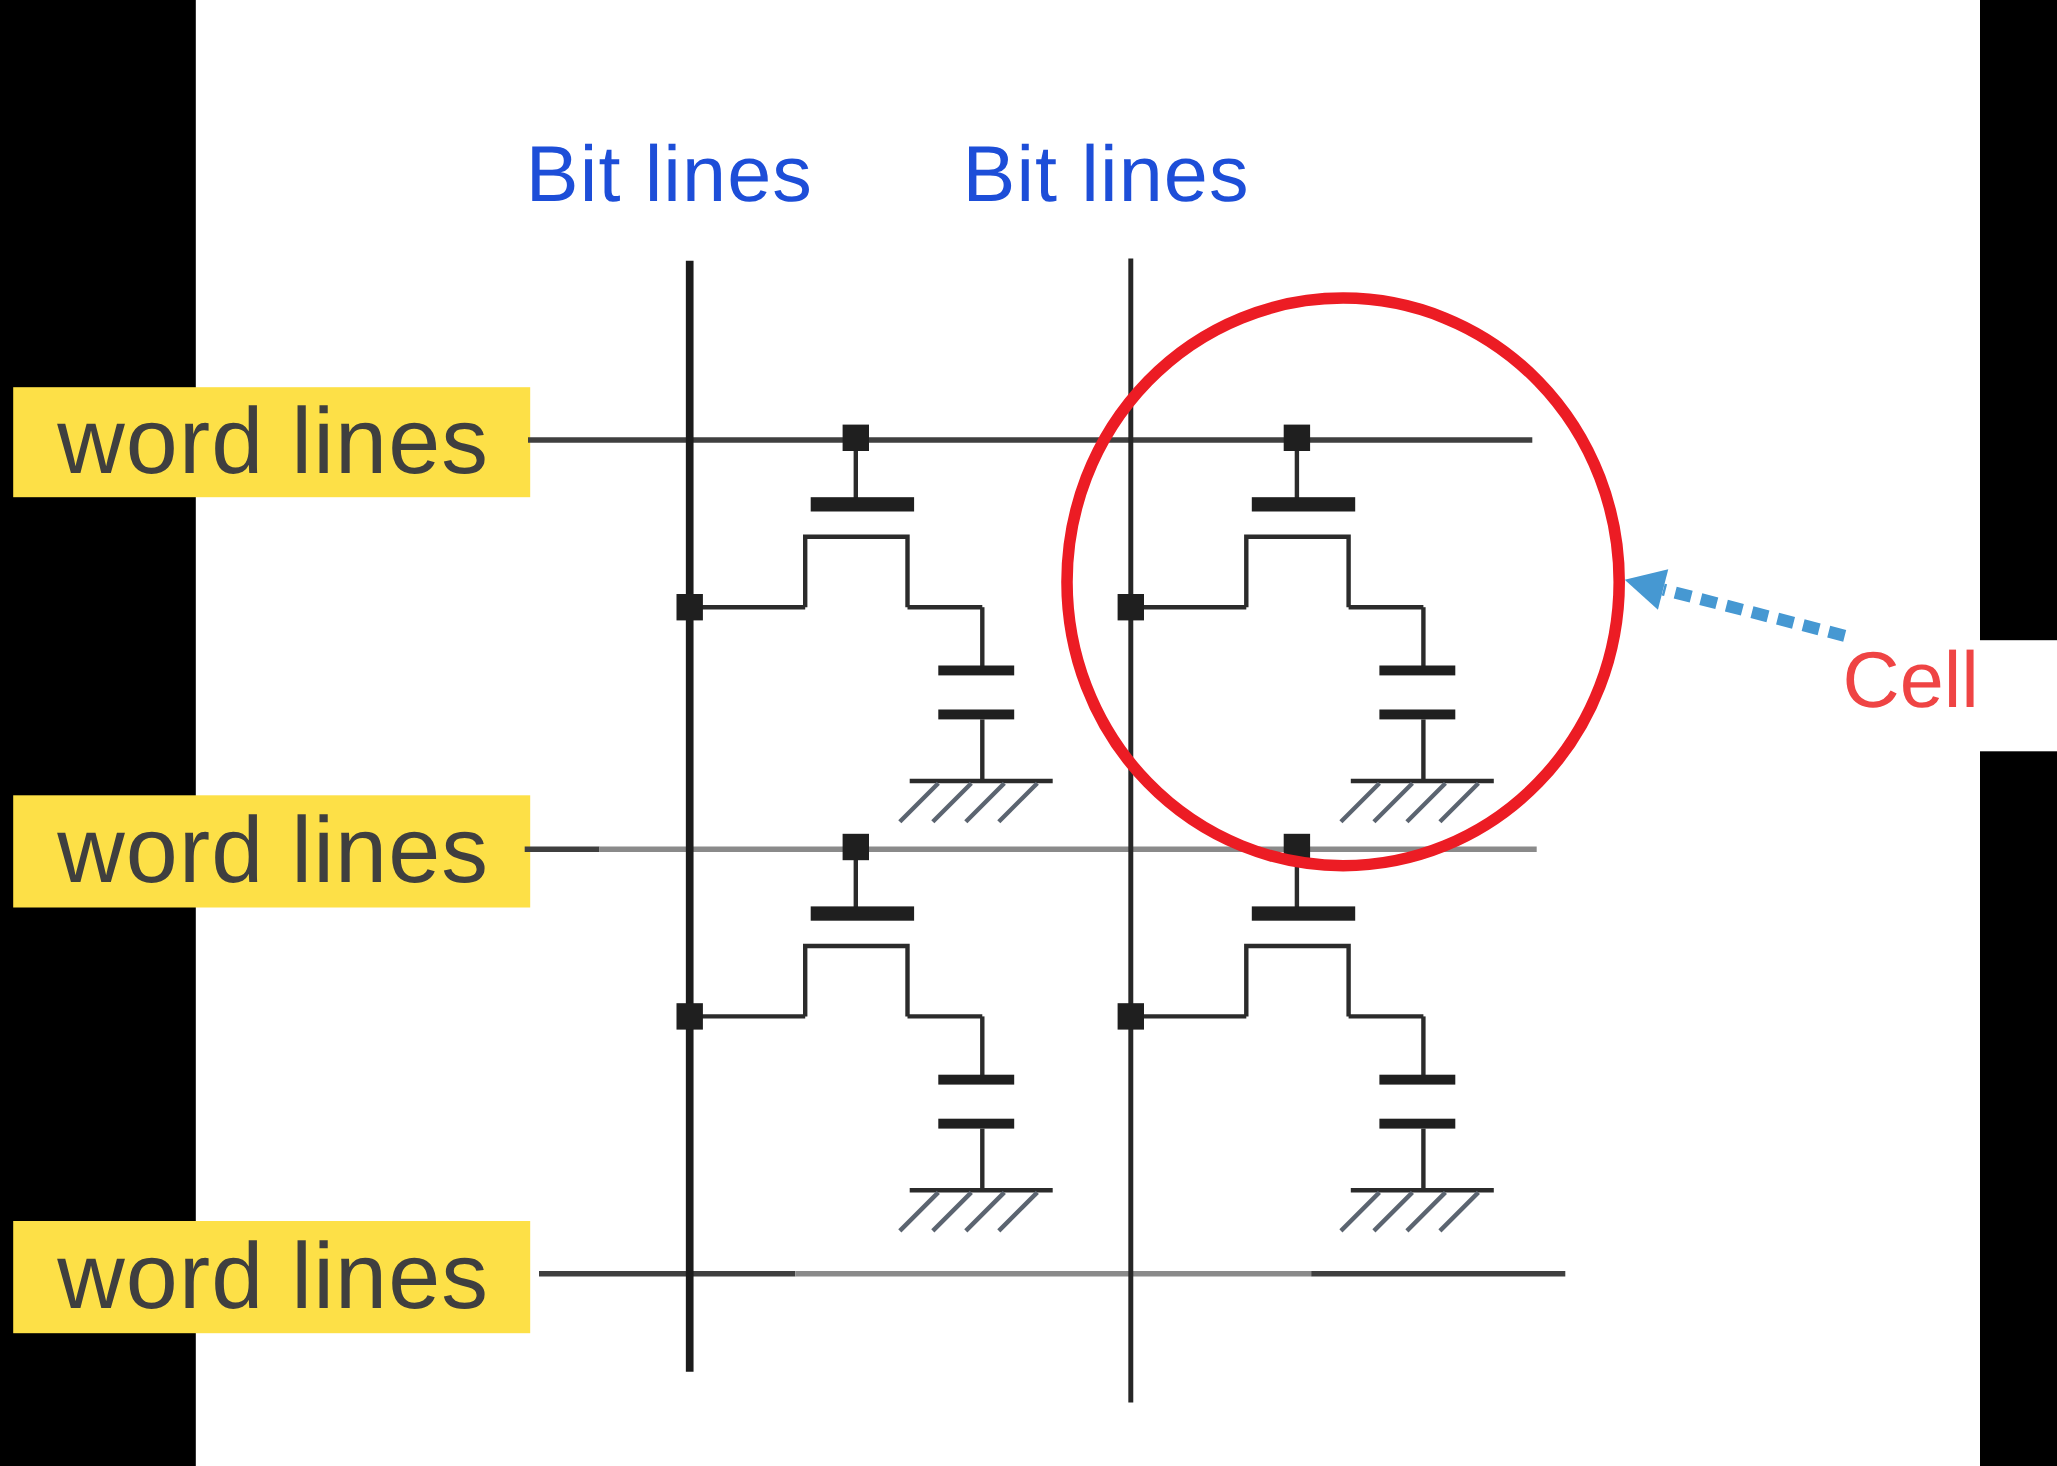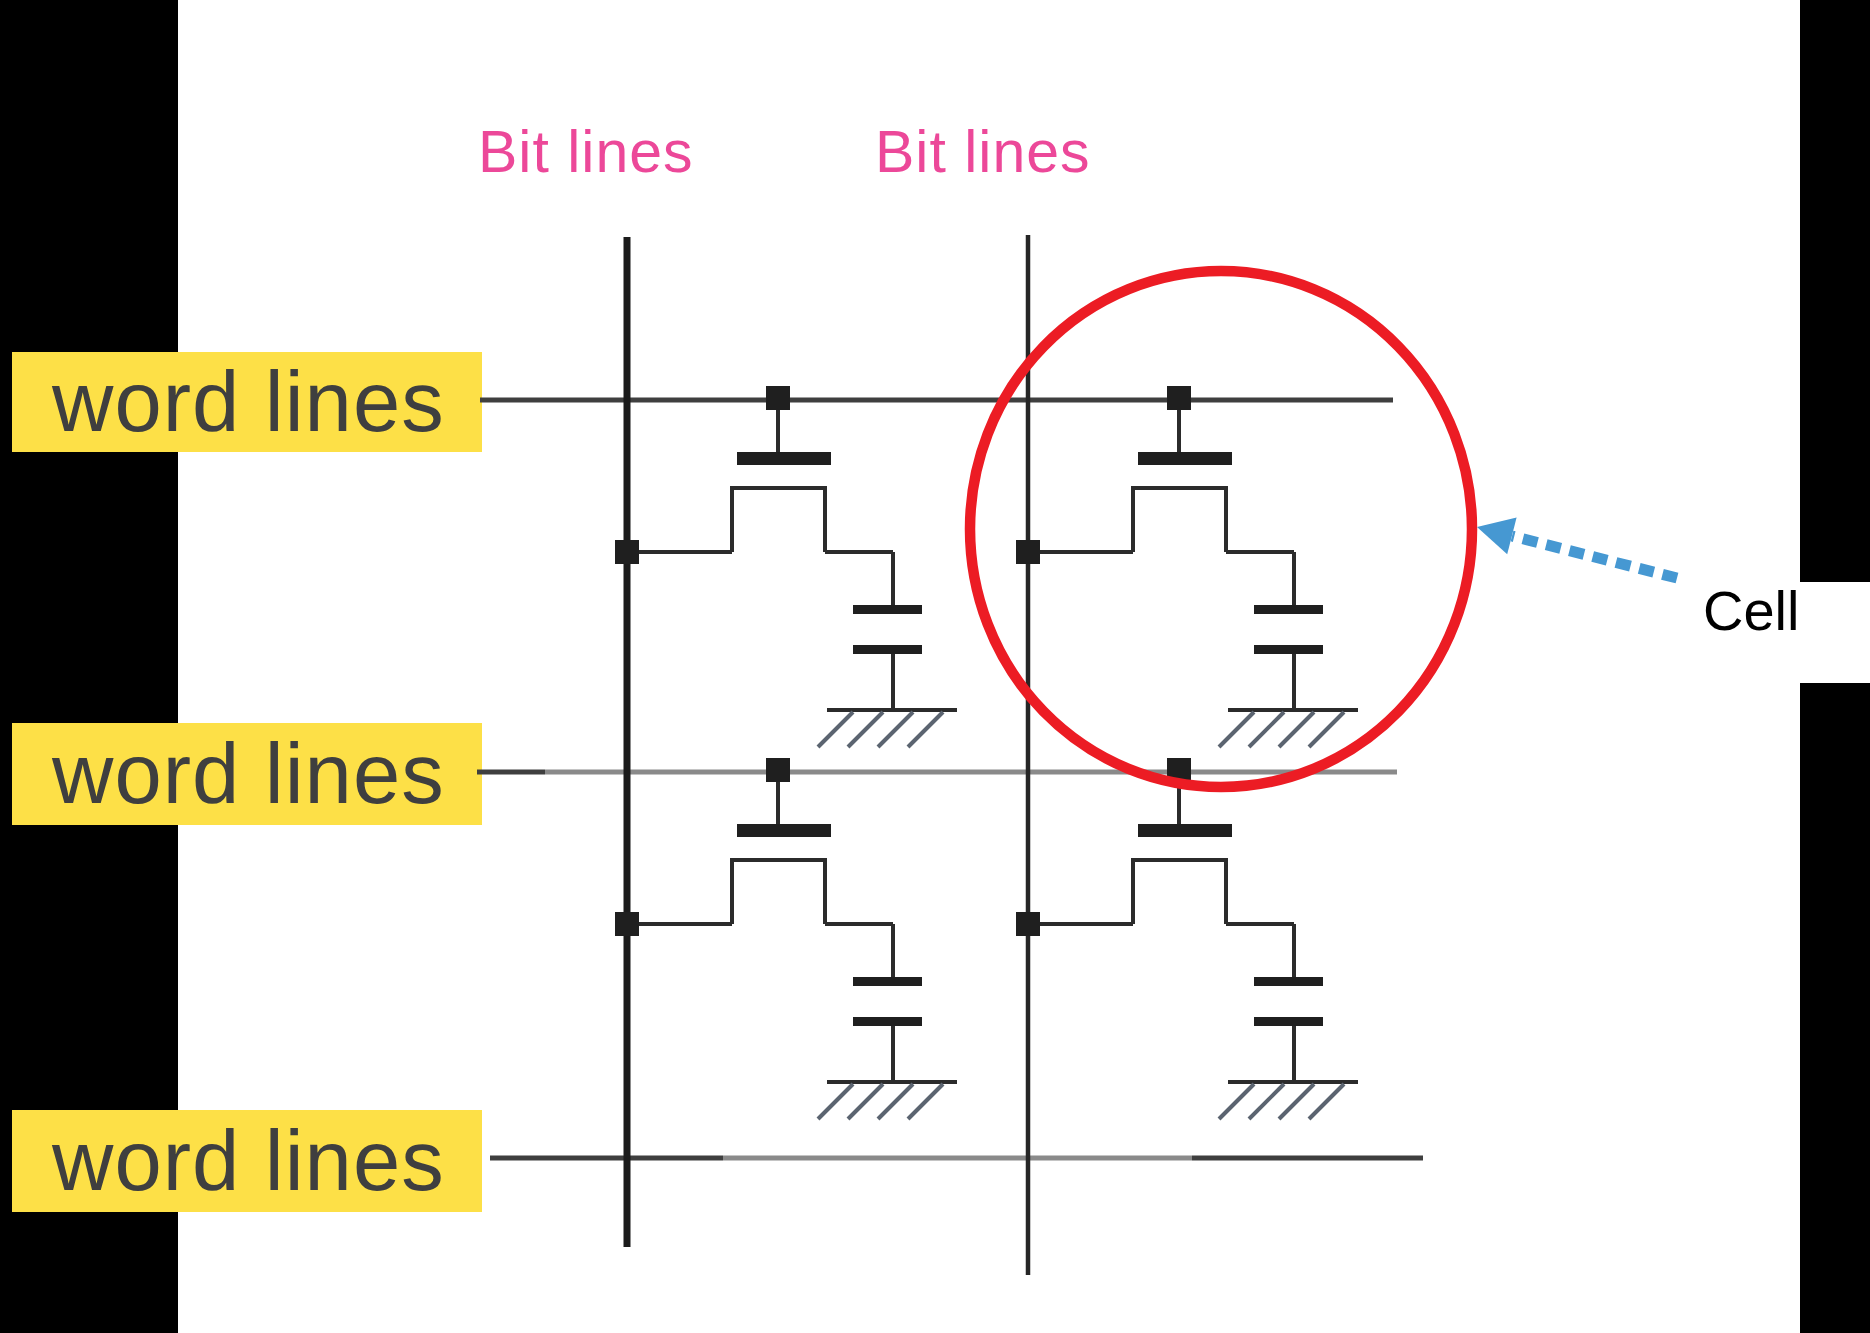--- a/index.html
+++ b/index.html
@@ -12,31 +12,31 @@
   }
   .black-col{position:absolute;background:#000000;z-index:1;}
   .label-box{
     position:absolute;background:#fde047;z-index:2;
     display:flex;align-items:center;
   }
   .wl-label{
     font-size:85px;color:#3f3f3f;letter-spacing:1px;white-space:nowrap;
   }
   .bl-label{
-    position:absolute;z-index:2;font-size:59px;color:#ec4899;
+    position:absolute;z-index:2;font-size:72px;color:#1d4ed8;
     letter-spacing:1px;white-space:nowrap;text-align:center;
   }
   #circuit-svg{position:absolute;left:0;top:0;z-index:3;}
   #cell-label-box{
     position:absolute;left:1798px;top:582px;width:72px;height:101px;
     background:#ffffff;z-index:4;
   }
   #cell-label{
     position:absolute;left:1675px;top:578px;z-index:5;
-    font-size:56px;color:#000000;white-space:nowrap;margin-left:28px;
+    font-size:72px;color:#ef4444;white-space:nowrap;
   }
 </style>
 </head>
 <body>
 
 <div id="stage">
 
   <div class="black-col" id="left-col" style="left: 0px; top: 0px; width: 178px; height: 1333px;"></div>
   <div class="black-col" id="right-col" style="left: 1800px; top: 0px; width: 70px; height: 1333px;"></div>
 

